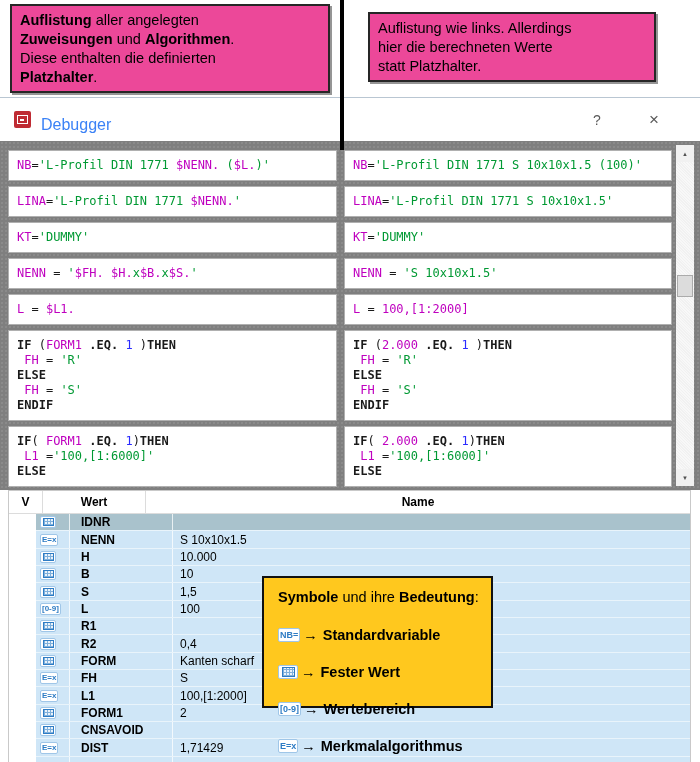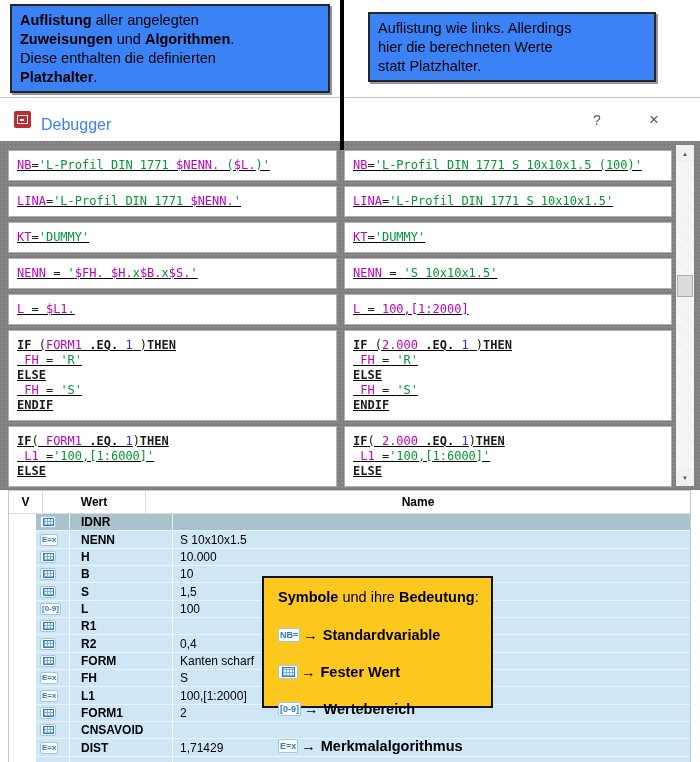--- a/index.html
+++ b/index.html
@@ -1,20 +1,20 @@
 <!DOCTYPE html>
 <html><head>
 <meta charset="utf-8">
 <style>
   html,body{margin:0;padding:0;background:#fff;}
   .screen{position:relative;width:700px;height:762px;background:#fff;overflow:hidden;
           font-family:"Liberation Sans",sans-serif;color:#000;}
 
   
-  .callout{position:absolute;background:#3b82f6;border:2px solid #262626;
+  .callout{position:absolute;background:#ec4899;border:2px solid #262626;
            box-shadow:2px 2px 0 rgba(130,130,130,.85);
            padding:5px 8px;font-size:14.5px;line-height:19px;color:#000;box-sizing:border-box;}
   #callout-left{left:10px;top:4px;width:320px;height:89px;}
   #callout-right{left:368px;top:12px;width:288px;height:70px;}
   .seg-b{font-weight:bold;}
   .seg-r{font-weight:normal;}
 
   #divider{position:absolute;left:340px;top:0;width:4px;height:150px;background:#000;z-index:6;}
 
   
@@ -24,21 +24,21 @@
   .app-icon:before{content:"";position:absolute;left:3px;top:4px;right:3px;bottom:4px;border:1px solid #ffffff;background:#bf2b33;}
   .app-icon:after{content:"";position:absolute;left:6px;top:8px;width:4px;height:2px;background:#fff;}
   #window-title{margin-left:10px;font-size:16px;color:#3b82f6;margin-top:10px;}
   .tb-btn{position:absolute;top:0;height:44px;display:flex;align-items:center;justify-content:center;color:#5a5a5a;cursor:default;}
   #btn-help{left:578px;width:38px;font-size:14px;}
   #btn-close{left:628px;width:52px;font-size:17px;}
 
   
   #panel{position:absolute;left:0;top:141px;width:700px;height:349px;background:#7f7f7f;
          background-image:radial-gradient(rgba(255,255,255,.20) .6px,transparent .8px);background-size:4px 4px;
-         padding:9px 0 0 8px;box-sizing:border-box;overflow:hidden;text-decoration:underline;}
+         padding:9px 0 0 8px;box-sizing:border-box;overflow:hidden;}
   #code-grid{display:flex;flex-direction:column;gap:5px;width:664px;}
   .code-row{display:grid;grid-template-columns:329px 328px;column-gap:7px;}
   .card{background:#fff;border:1px solid #b0b0b0;padding:7px 2px 7px 8px;box-sizing:border-box;}
   .code-line{font-family:"DejaVu Sans Mono",monospace;font-size:12px;line-height:15px;white-space:pre;}
   .seg-k{color:#1a1a1a;font-weight:bold;}
   .seg-p{color:#1a1a1a;}
   .seg-v{color:#bf00bf;}
   .seg-s{color:#009933;}
   .seg-n{color:#2b2bff;}
 

